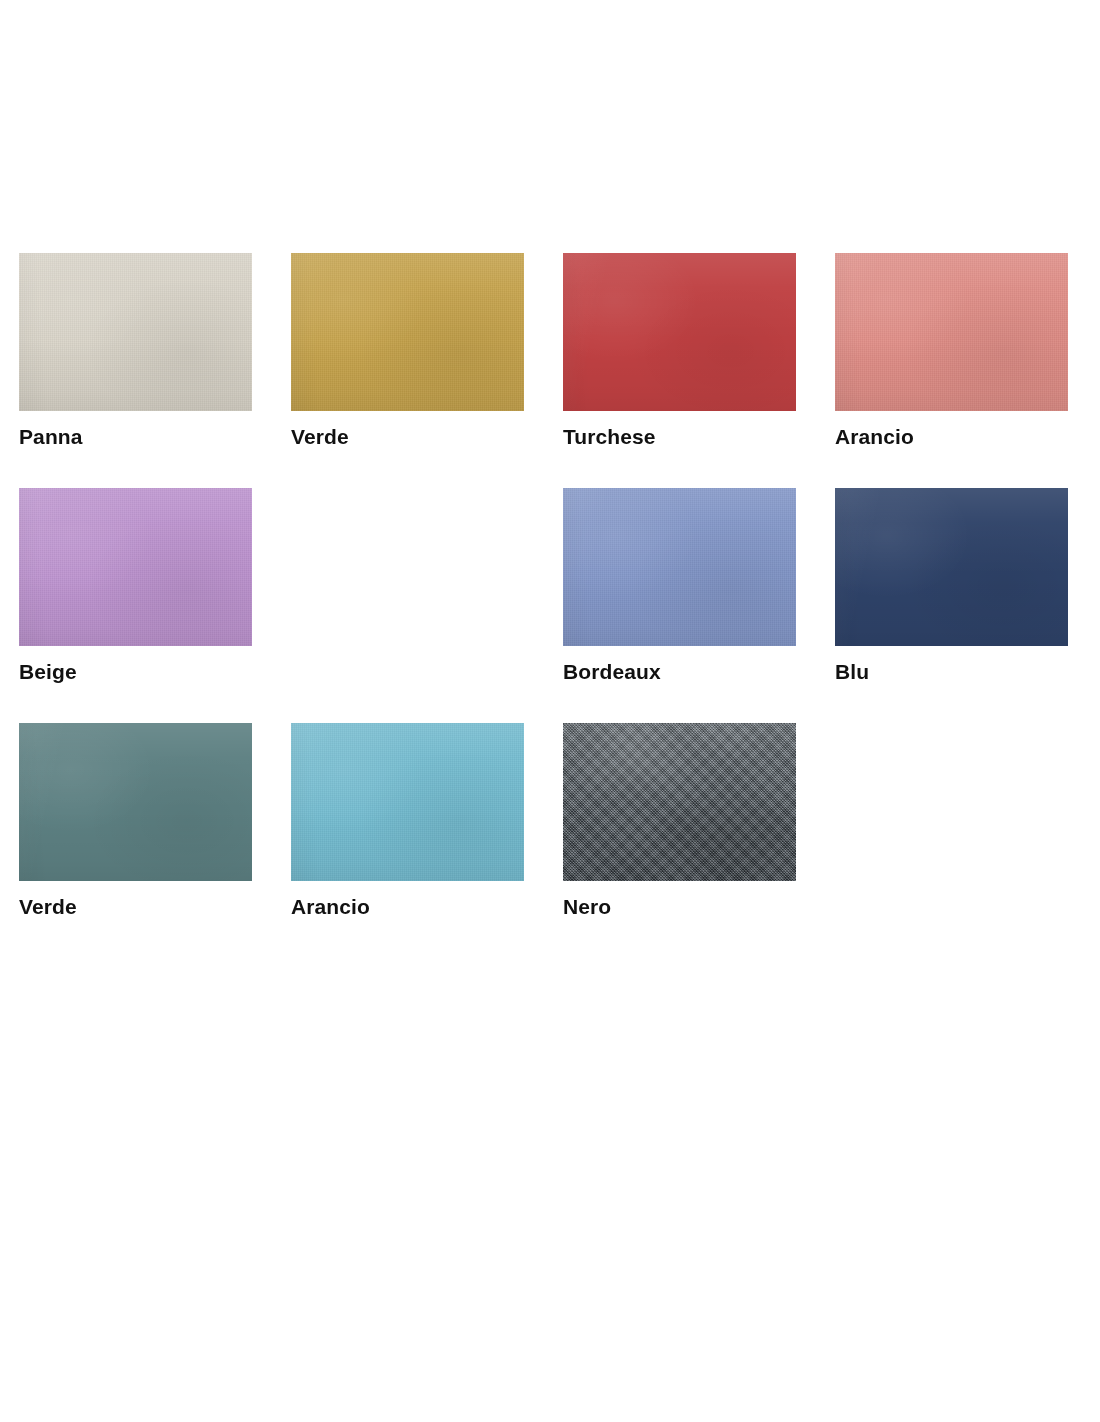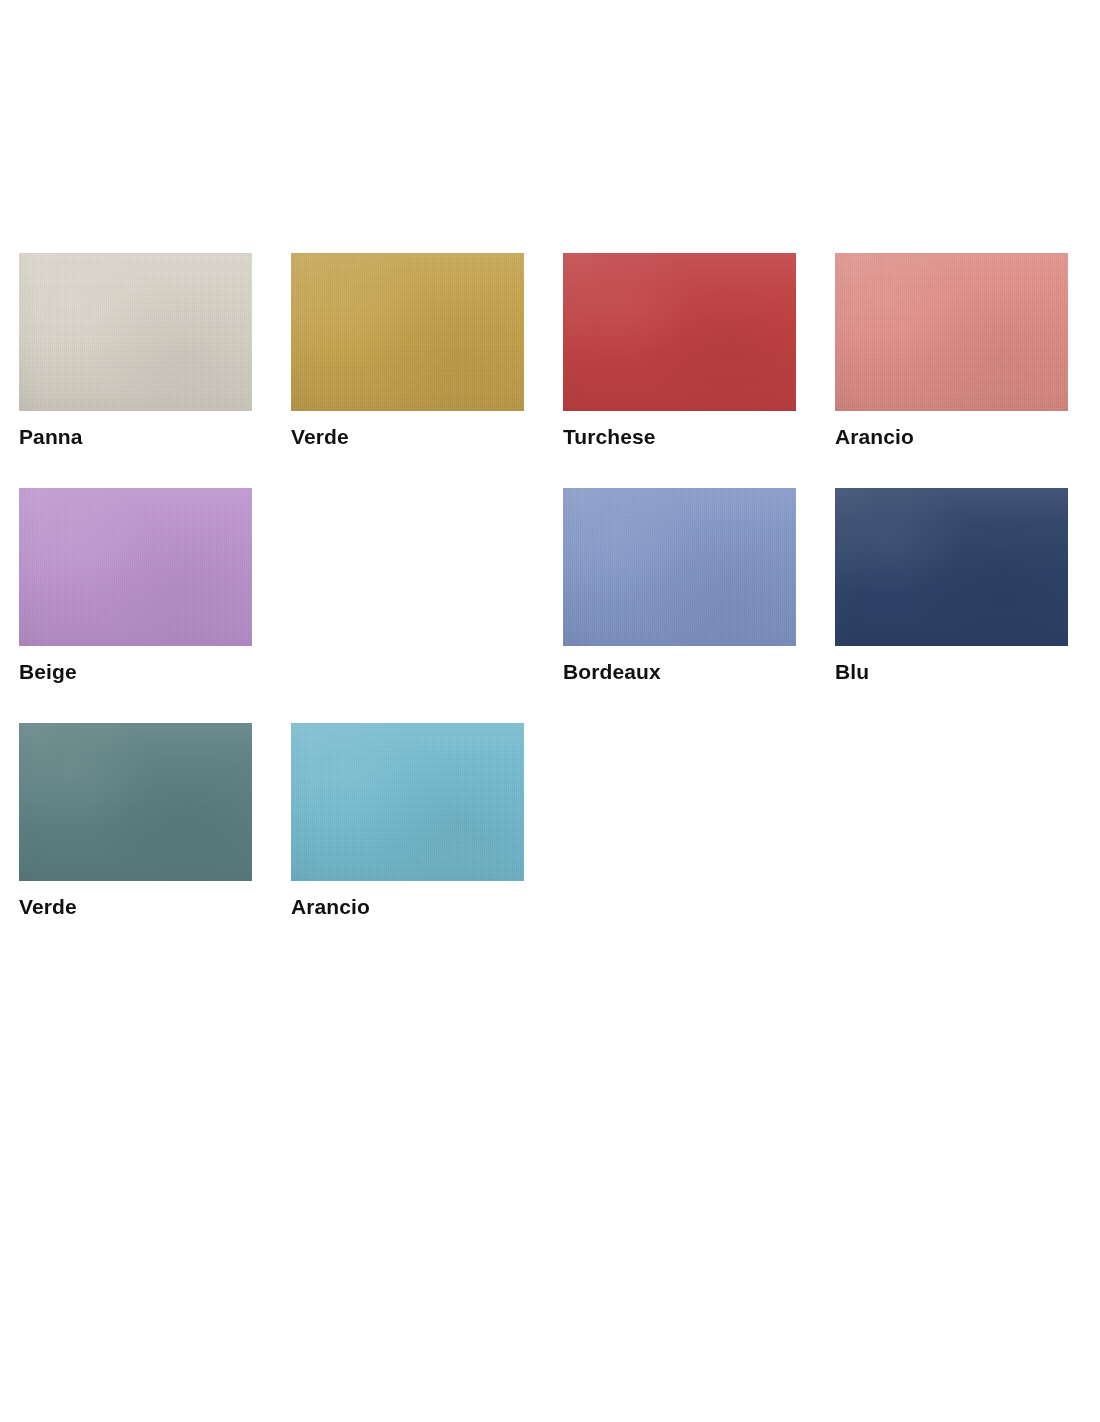--- a/index.html
+++ b/index.html
@@ -199,16 +199,24 @@
         <div class="swatch-label">Verde</div>
       </div>
       <div class="swatch-cell">
         <div class="swatch-chip" style="background-color: rgb(115, 188, 208);">
           <div class="chip-weave"></div>
           <div class="chip-mottle"></div>
           <div class="chip-shade"></div>
         </div>
         <div class="swatch-label">Arancio</div>
       </div>
+      <div class="swatch-cell">
+        <div class="swatch-chip heather" style="background-color: rgb(85, 96, 105);">
+          <div class="chip-weave"></div>
+          <div class="chip-mottle"></div>
+          <div class="chip-shade"></div>
+        </div>
+        <div class="swatch-label">Nero</div>
+      </div>
       <div class="swatch-cell empty"></div>
       <div class="swatch-cell empty"></div>
     </div>
 </div>
 
 </body></html>

